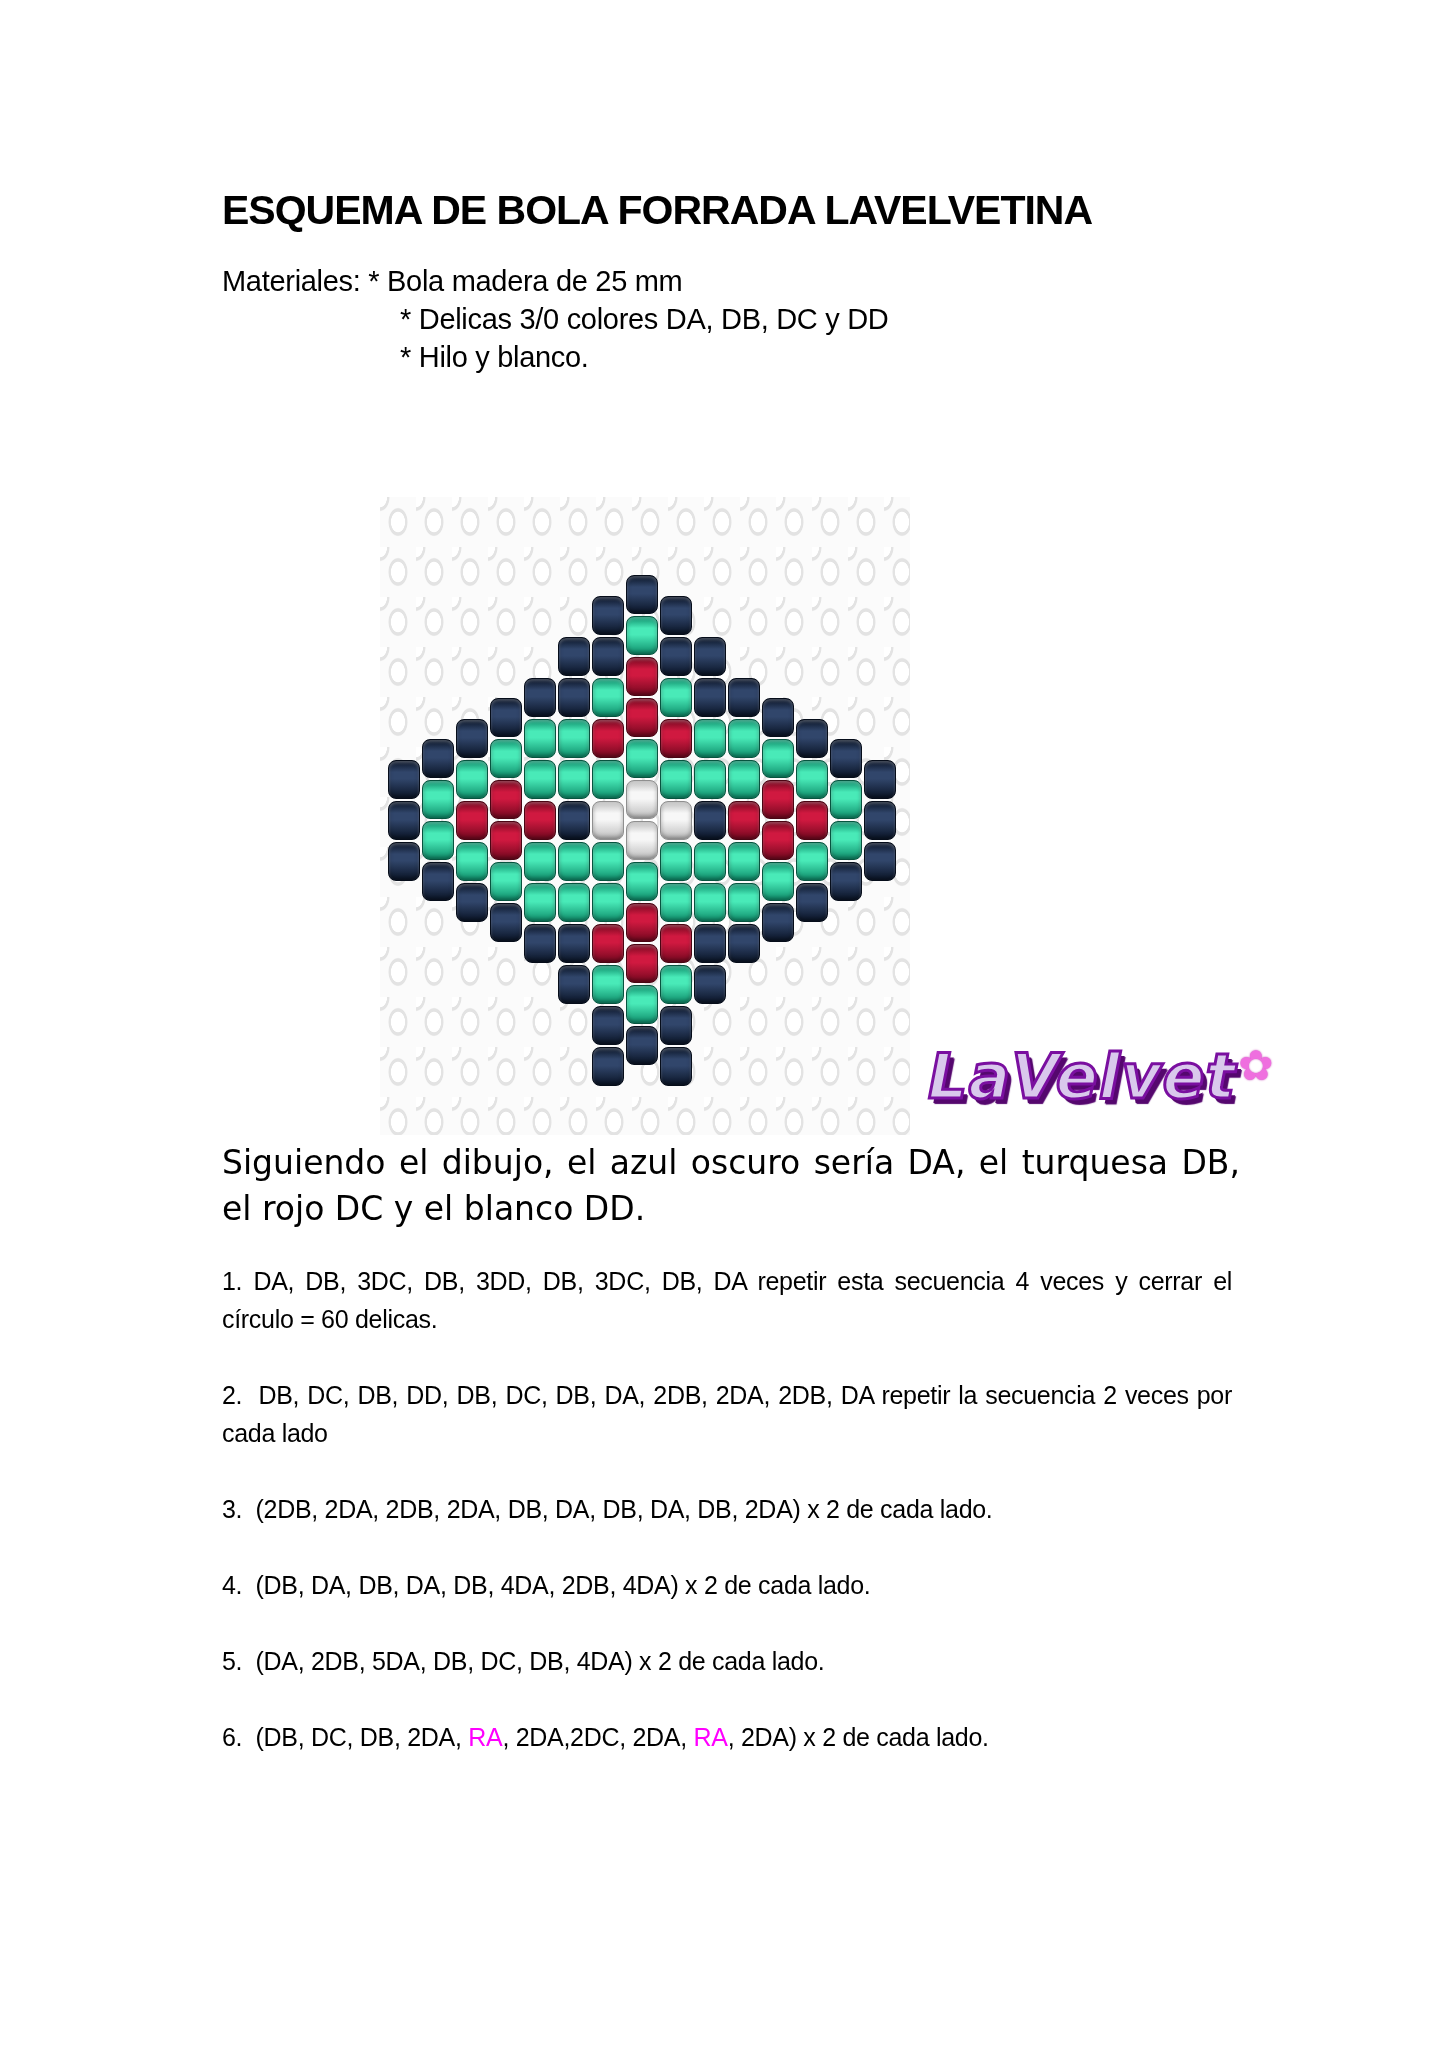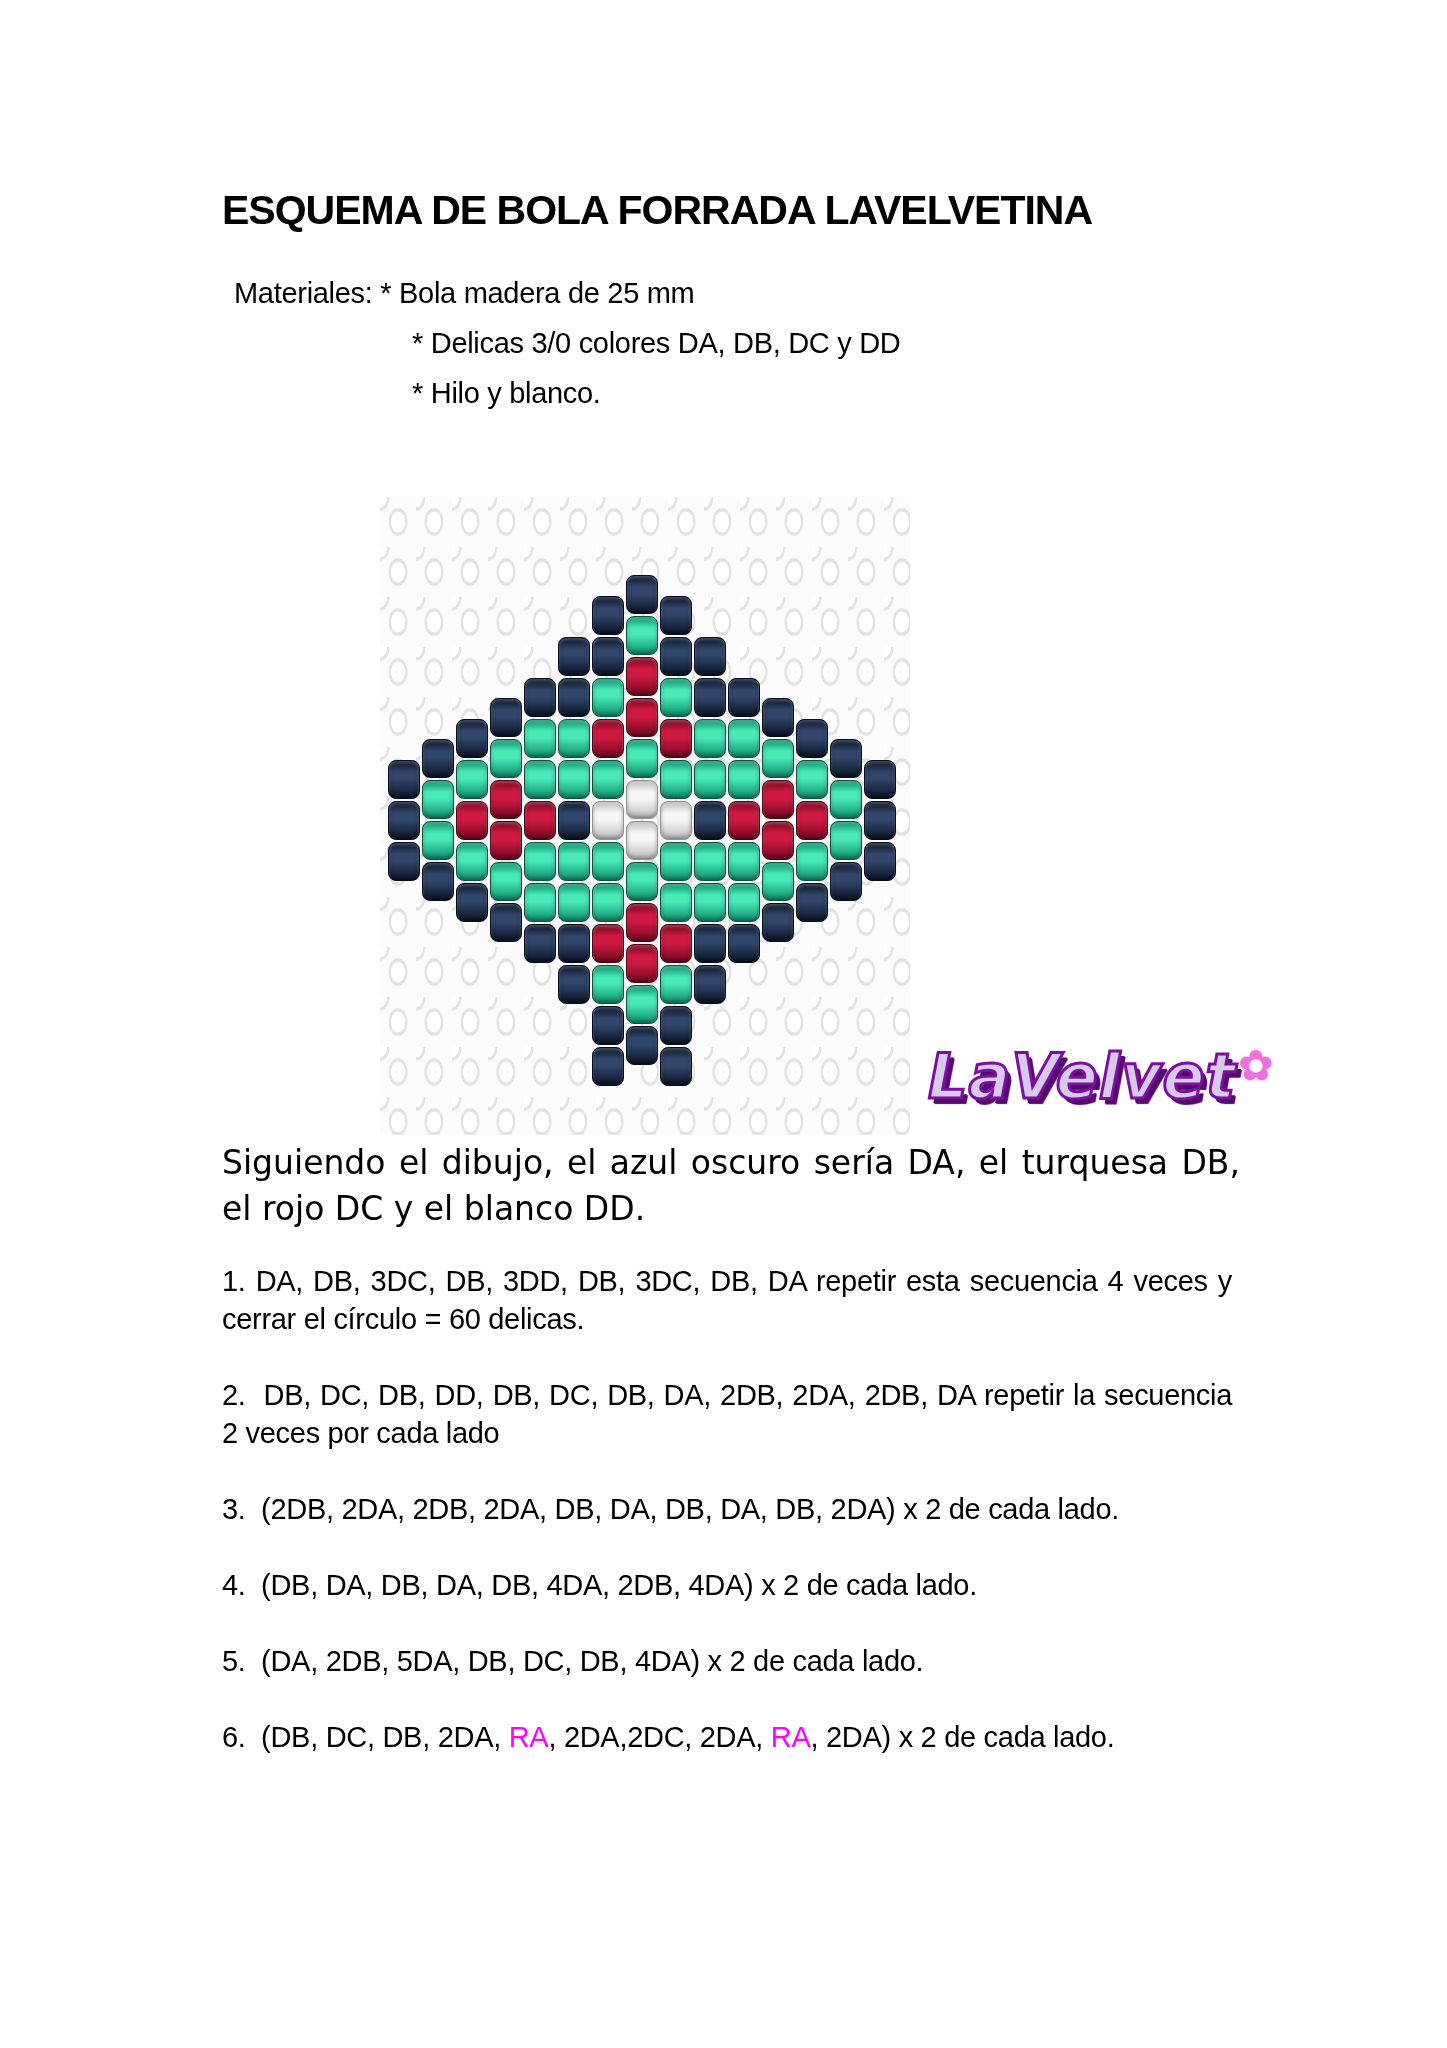--- a/index.html
+++ b/index.html
@@ -2,21 +2,21 @@
 <html><head>
 <meta charset="utf-8">
 <style>
   html,body{margin:0;padding:0;background:#ffffff;}
   .page{position:relative;width:1447px;height:2048px;background:#ffffff;overflow:hidden;
         font-family:"Liberation Sans",sans-serif;color:#000;}
   .doc-title{position:absolute;left:222px;top:160px;width:1060px;
              font-size:41px;font-weight:bold;letter-spacing:-1px;}
   .materials{position:absolute;left:222px;top:262px;width:1012px;
              font-size:29px;line-height:38px;letter-spacing:-0.3px;}
-  .materials p{margin:12px;}
+  .materials p{margin:0;}
   .m-indent1{padding-left:178px;}
   .m-just{text-align:justify;text-indent:238px;}
   .bead-image{position:absolute;left:380px;top:497px;width:530px;height:638px;
               background-color:#fbfbfb;
               background-image:
                 radial-gradient(ellipse 13px 19px at 18px 25px, #ffffff 52%, #e3e3e3 56%, #e3e3e3 70%, #f4f4f4 74%, rgba(255,255,255,0) 77%),
                 radial-gradient(ellipse 13px 19px at 0px 0px, #ffffff 52%, #e3e3e3 56%, #e3e3e3 70%, #f4f4f4 74%, rgba(255,255,255,0) 77%);
               background-size:36px 50px;}
   .bead-grid{position:absolute;left:8px;top:78px;width:512px;height:534px;}
   .bead{position:absolute;width:32px;height:39px;border:1px solid #000;border-radius:8px;
@@ -25,21 +25,21 @@
   .logo-text{font-family:"DejaVu Sans",sans-serif;font-style:italic;font-weight:bold;
              font-size:62px;letter-spacing:1px;color:#d9c9ec;
              -webkit-text-stroke:3px #7a0fa0;
              text-shadow:4px 5px 0 #55076e, 5px 6px 1px #55076e;}
   .flower{font-size:42px;font-style:normal;color:#ef6fdf;vertical-align:18px;margin-left:2px;
           text-shadow:0 0 2px #c23fb4;}
   .intro{position:absolute;left:222px;top:1140px;width:1018px;
          font-family:"DejaVu Sans",sans-serif;font-size:33px;line-height:46px;
          text-align:justify;margin:0;}
   .steps{position:absolute;left:222px;top:1262px;width:1010px;
-         font-size:29px;line-height:38px;letter-spacing:-0.3px;}
+         font-size:25px;line-height:38px;letter-spacing:-0.3px;}
   .steps p{margin:0 0 38px 0;text-align:justify;}
 </style>
 </head>
 <body>
 
 <div class="page">
 
   <h1 class="doc-title">ESQUEMA DE BOLA FORRADA LAVELVETINA</h1>
 
   <div class="materials">

